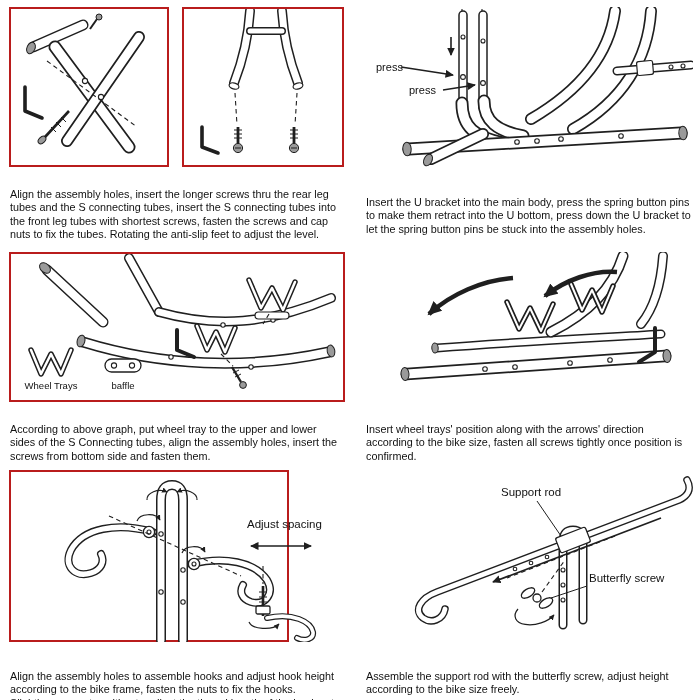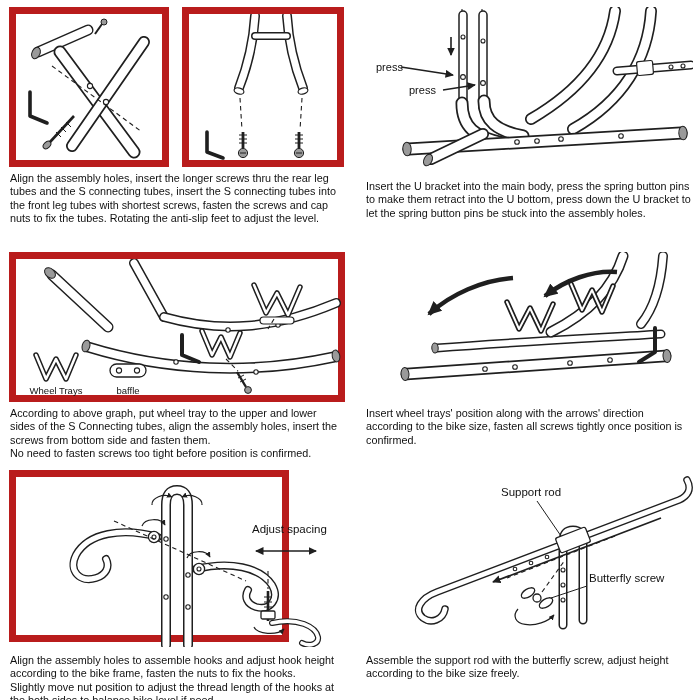--- a/index.html
+++ b/index.html
@@ -9,24 +9,24 @@
     background: #ffffff;
     font-family: "Liberation Sans", sans-serif;
     color: #111;
   }
   .page {
     width: 700px; height: 700px;
     display: grid;
     grid-template-columns: 352px 348px;
     grid-template-rows: 245px 218px 237px;
   }
-  .cell { padding: 7px 8px 0 9px; display: flex; flex-direction: column; overflow: hidden; }
+  .cell { padding: 7px 8px 0 9px; display: flex; flex-direction: column; overflow: hidden; gap: 16px; }
   .cell.right { padding-left: 13px; }
   .fig-row { display: flex; gap: 13px; }
-  .fig-box { border: 7px solid #b91c1c; background: #fff; flex: 0 0 auto; }
+  .fig-box { border: 2px solid #b91c1c; background: #fff; flex: 0 0 auto; }
   .box-sm  { width: 160px; height: 160px; }
   .box-sm2 { width: 162px; height: 160px; }
   .box-w   { width: 336px; height: 150px; }
   .box-h   { width: 280px; height: 172px; }
   .caption {
     margin: 5px 1px 0 1px;
     font-size: 10.8px;
     line-height: 13.3px;
     white-space: pre-line;
   }

